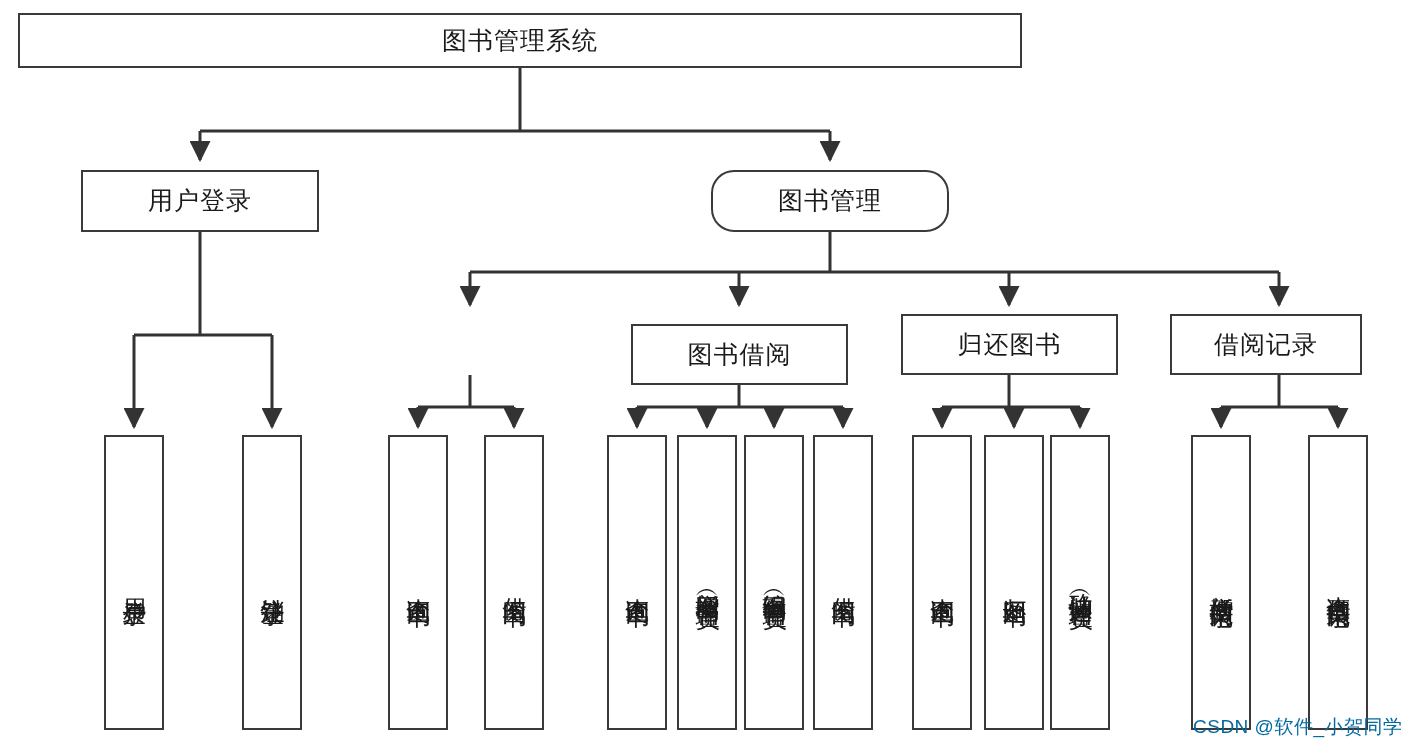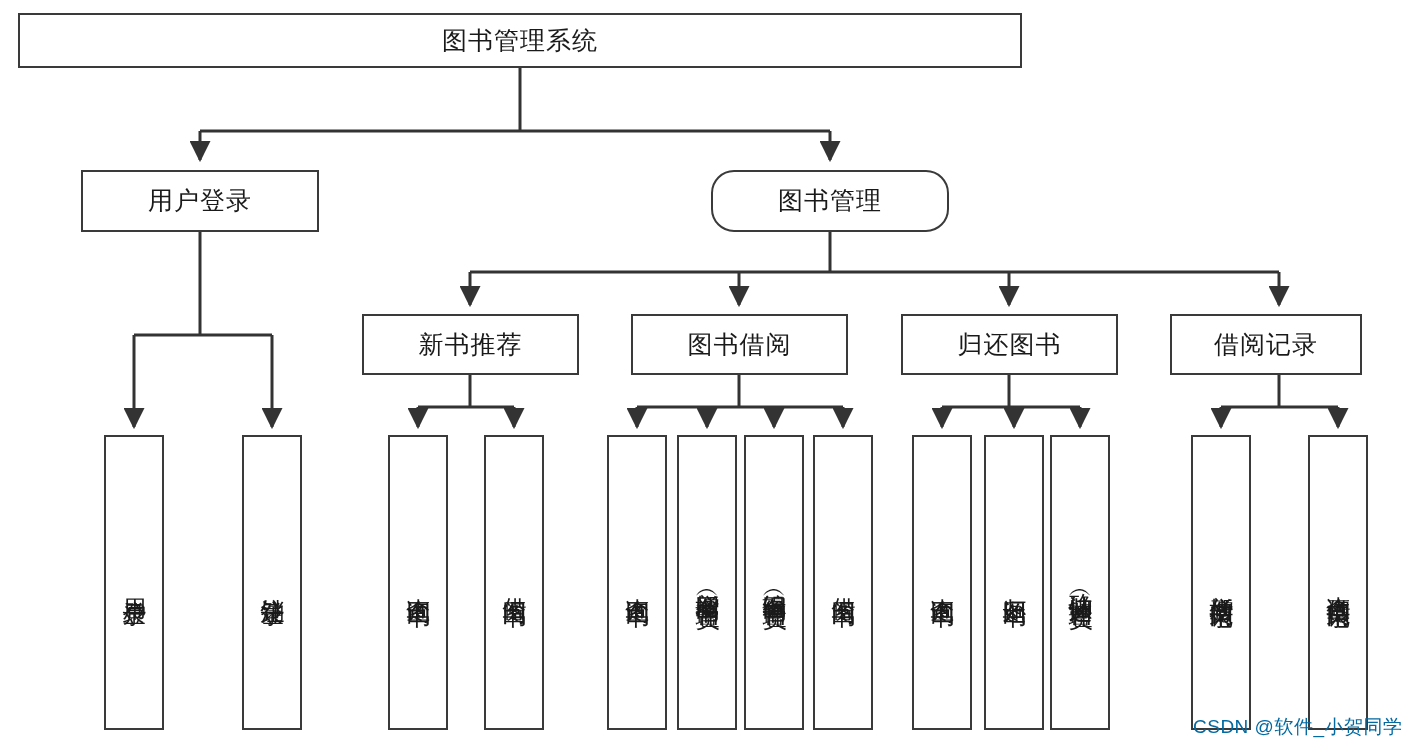--- a/index.html
+++ b/index.html
@@ -125,24 +125,21 @@
     <span class="hlabel">图书管理系统</span>
   </div>
 
   <div class="node horiz" style="left: 81px; top: 170px; width: 238px; height: 62px; border-color: rgb(58, 58, 58); color: rgb(26, 26, 26);">
     <span class="hlabel">用户登录</span>
   </div>
   <div class="node horiz" style="left: 711px; top: 170px; width: 238px; height: 62px; border-color: rgb(58, 58, 58); color: rgb(26, 26, 26); border-radius: 23px;">
     <span class="hlabel">图书管理</span>
   </div>
 
-  <div class="node horiz" style="left: 362px; top: 314px; width: 217px; height: 61px; border-color: rgb(58, 58, 58); color: rgb(26, 26, 26);">
-    <span class="hlabel">新书推荐</span>
-  </div>
-  <div class="node horiz" style="left: 631px; top: 314px; width: 217px; height: 61px; border-color: rgb(58, 58, 58); color: rgb(26, 26, 26);">
+  <div class="node horiz" style="left: 631px; top: 324px; width: 217px; height: 61px; border-color: rgb(58, 58, 58); color: rgb(26, 26, 26);">
     <span class="hlabel">图书借阅</span>
   </div>
   <div class="node horiz" style="left: 901px; top: 314px; width: 217px; height: 61px; border-color: rgb(58, 58, 58); color: rgb(26, 26, 26);">
     <span class="hlabel">归还图书</span>
   </div>
   <div class="node horiz" style="left: 1170px; top: 314px; width: 192px; height: 61px; border-color: rgb(58, 58, 58); color: rgb(26, 26, 26);">
     <span class="hlabel">借阅记录</span>
   </div>
 
   <div class="node vert" style="left: 104px; top: 435px; width: 60px; height: 295px; border-color: rgb(58, 58, 58); color: rgb(26, 26, 26);">

